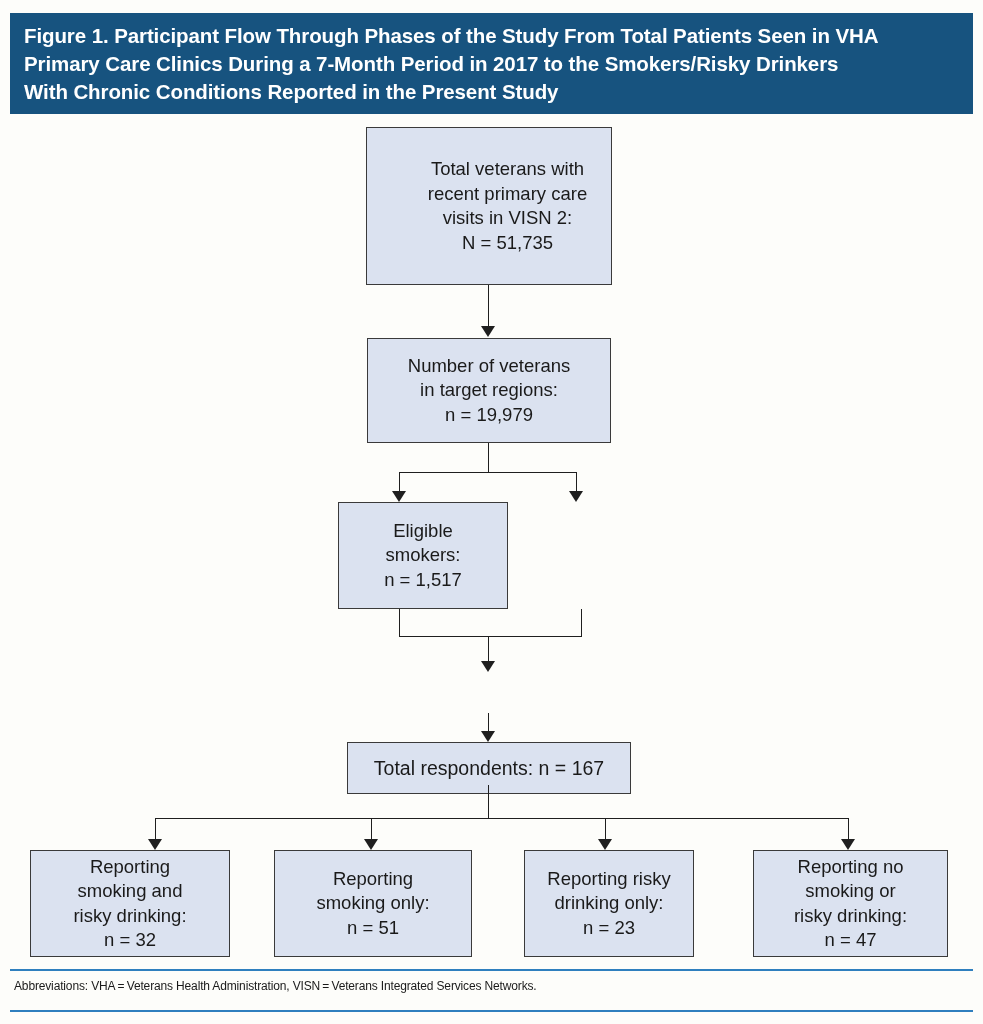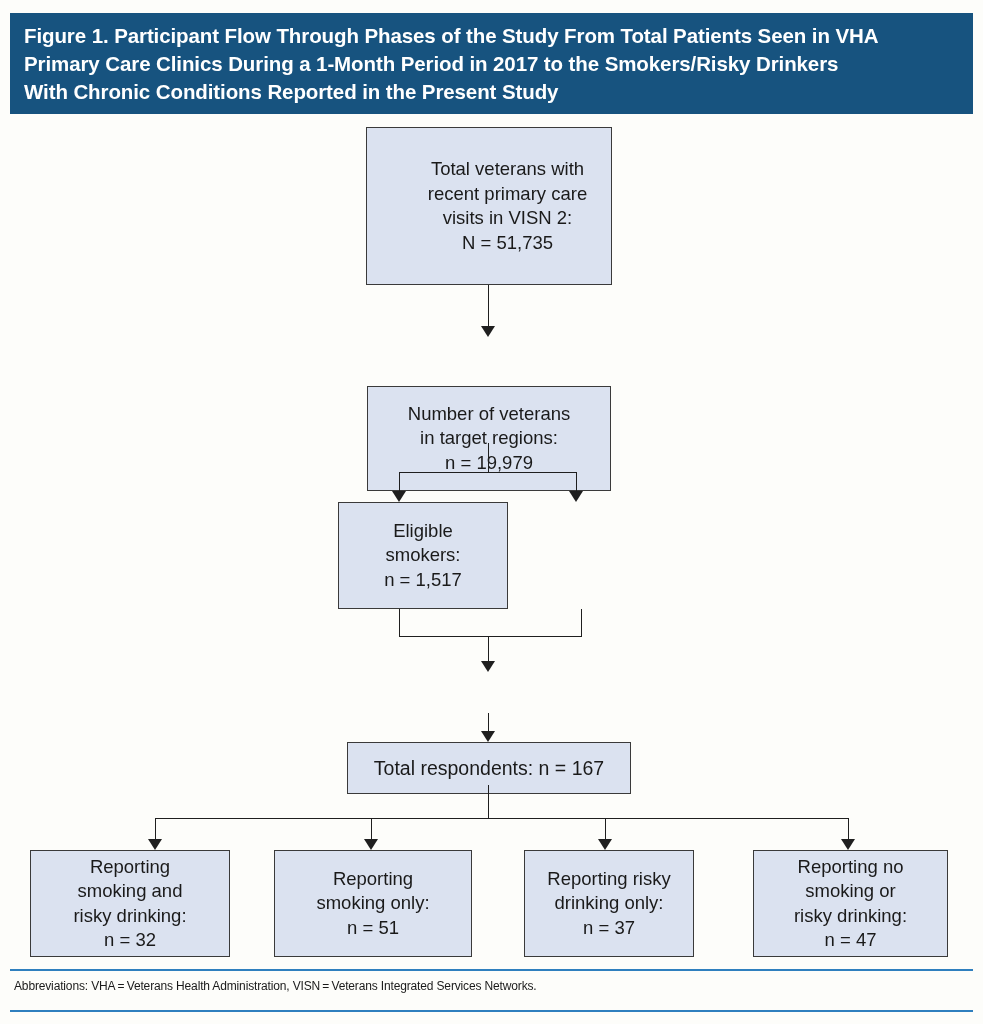--- a/index.html
+++ b/index.html
@@ -102,33 +102,33 @@
     letter-spacing: -0.15px;
   }
 </style>
 </head>
 <body>
 
 <div id="page">
 
   <div id="title-banner">
     <div class="title-text">Figure 1. Participant Flow Through Phases of the Study From Total Patients Seen in VHA
-Primary Care Clinics During a 1-Month Period in 2017 to the Smokers/Risky Drinkers
+Primary Care Clinics During a 7-Month Period in 2017 to the Smokers/Risky Drinkers
 With Chronic Conditions Reported in the Present Study</div>
   </div>
 
   <div class="flow-box" style="left:366px; top:127px; width:246px; height:158px;padding-left:37px;">Total veterans with
 recent primary care
 visits in VISN 2:
 N = 51,735</div>
 
   <div class="vline" style="left:488px; top:285px; height:41px;"></div>
   <div class="arrowhead" style="left:481px; top:326px;"></div>
 
-  <div class="flow-box" style="left:367px; top:338px; width:244px; height:105px;margin-top:48px;">Number of veterans
+  <div class="flow-box" style="left:367px; top:338px; width:244px; height:105px;">Number of veterans
 in target regions:
 n = 19,979</div>
 
   <div class="vline" style="left:488px; top:443px; height:29px;"></div>
   <div class="hline" style="left:399px; top:472px; width:177px;"></div>
   <div class="vline" style="left:399px; top:472px; height:19px;"></div>
   <div class="arrowhead" style="left:392px; top:491px;"></div>
   <div class="vline" style="left:576px; top:472px; height:19px;"></div>
   <div class="arrowhead" style="left:569px; top:491px;"></div>
 
@@ -165,21 +165,21 @@
 
   <div class="flow-box" style="left:30px; top:850px; width:200px; height:107px;">Reporting
 smoking and
 risky drinking:
 n = 32</div>
   <div class="flow-box" style="left:274px; top:850px; width:198px; height:107px;">Reporting
 smoking only:
 n = 51</div>
   <div class="flow-box" style="left:524px; top:850px; width:170px; height:107px;">Reporting risky
 drinking only:
-n = 37</div>
+n = 23</div>
   <div class="flow-box" style="left:753px; top:850px; width:195px; height:107px;">Reporting no
 smoking or
 risky drinking:
 n = 47</div>
 
   <div id="footer-rule-top"></div>
   <div id="footer-text">Abbreviations: VHA = Veterans Health Administration, VISN = Veterans Integrated Services Networks.</div>
   <div id="footer-rule-bottom"></div>
 
 </div>

